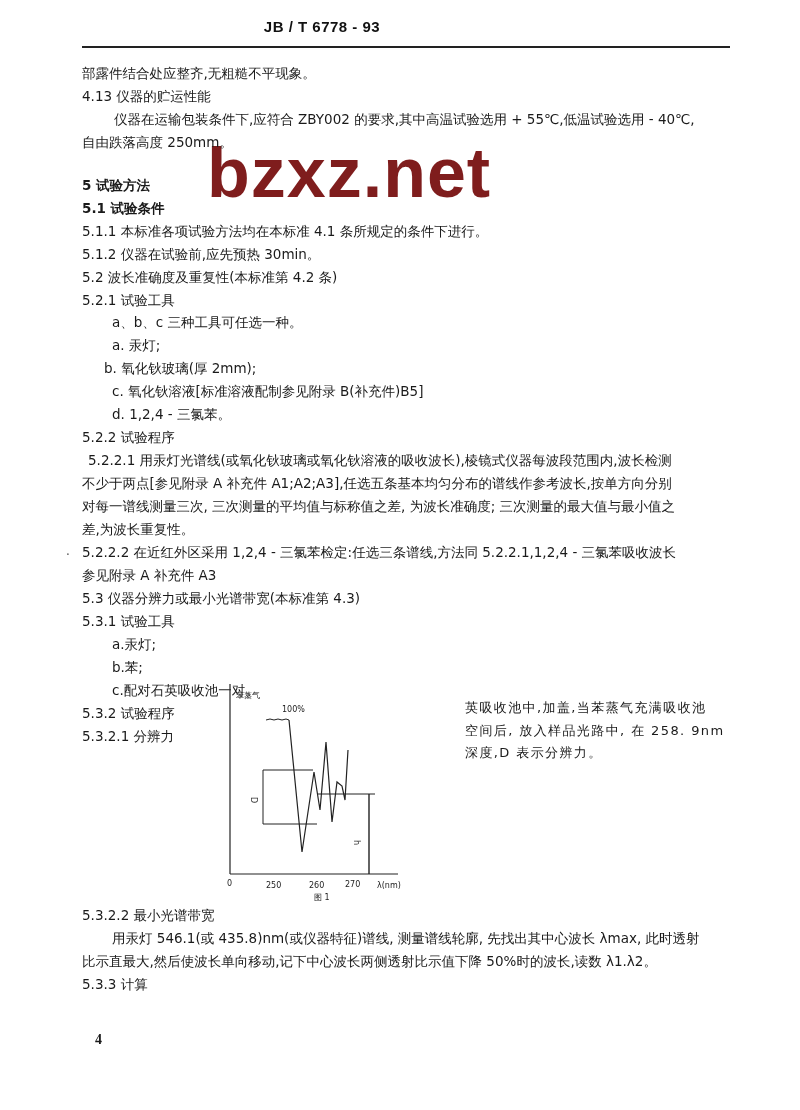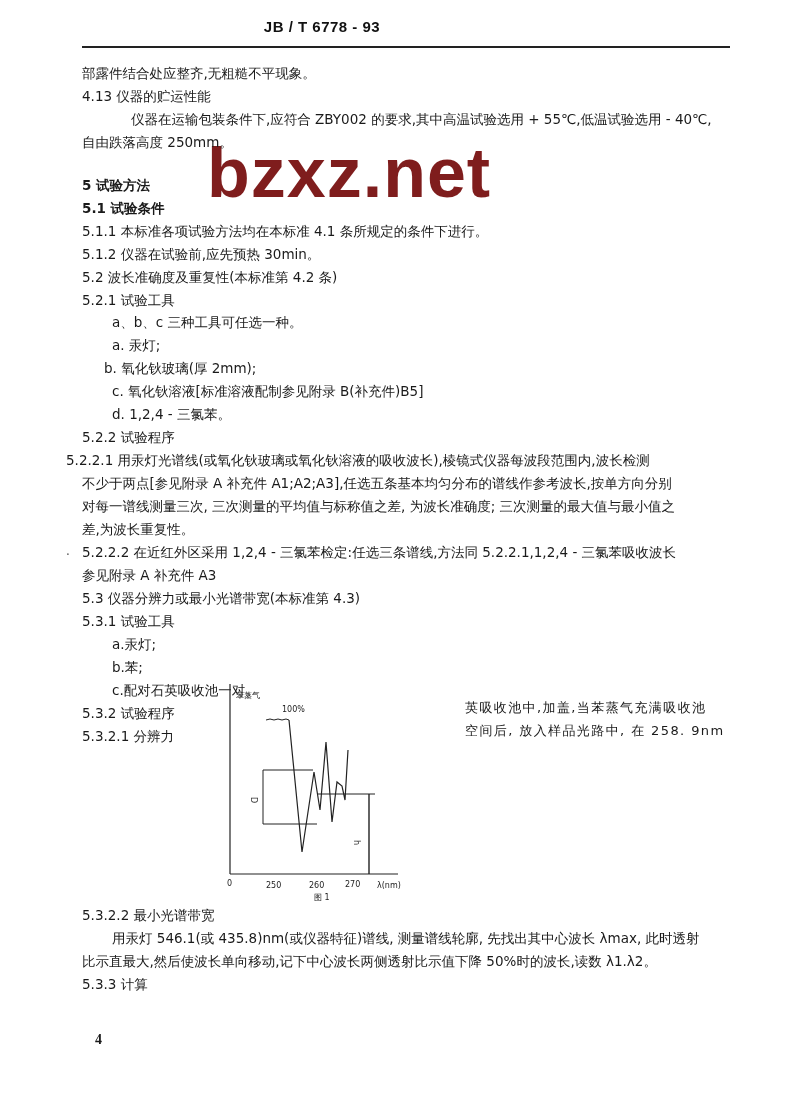--- a/index.html
+++ b/index.html
@@ -46,36 +46,36 @@
   </style>
 </head>
 <body>
 
 <div class="header">JB / T 6778 - 93</div>
 <div class="rule"></div>
 <div class="watermark">bzxz.net</div>
 
 <div class="line" style="left:82px;top:64px;">部露件结合处应整齐,无粗糙不平现象。</div>
 <div class="line" style="left:82px;top:87px;">4.13 仪器的贮运性能</div>
-<div class="line" style="left:114px;top:110px;margin-left:17px;">仪器在运输包装条件下,应符合 ZBY002 的要求,其中高温试验选用 + 55℃,低温试验选用 - 40℃,</div>
+<div class="line" style="left:114px;top:110px;">仪器在运输包装条件下,应符合 ZBY002 的要求,其中高温试验选用 + 55℃,低温试验选用 - 40℃,</div>
 <div class="line" style="left:82px;top:133px;">自由跌落高度 250mm。</div>
 
 <div class="line b" style="left:82px;top:176px;">5  试验方法</div>
 <div class="line b" style="left:82px;top:199px;">5.1  试验条件</div>
 <div class="line" style="left:82px;top:222px;">5.1.1  本标准各项试验方法均在本标准 4.1 条所规定的条件下进行。</div>
 <div class="line" style="left:82px;top:245px;">5.1.2  仪器在试验前,应先预热 30min。</div>
 <div class="line" style="left:82px;top:268px;">5.2 波长准确度及重复性(本标准第 4.2 条)</div>
 <div class="line" style="left:82px;top:291px;">5.2.1 试验工具</div>
 <div class="line" style="left:112px;top:313px;">a、b、c 三种工具可任选一种。</div>
 <div class="line" style="left:112px;top:336px;">a. 汞灯;</div>
 <div class="line" style="left:104px;top:359px;">b. 氧化钬玻璃(厚 2mm);</div>
 <div class="line" style="left:112px;top:382px;">c. 氧化钬溶液[标准溶液配制参见附录 B(补充件)B5]</div>
 <div class="line" style="left:112px;top:405px;">d. 1,2,4 - 三氯苯。</div>
 <div class="line" style="left:82px;top:428px;">5.2.2  试验程序</div>
-<div class="line" style="left:66px;top:451px;">5.2.2.1  用汞灯光谱线(或氧化钬玻璃或氧化钬溶液的吸收波长),棱镜式仪器每波段范围内,波长检测</div>
+<div class="line" style="left:88px;top:451px;">5.2.2.1  用汞灯光谱线(或氧化钬玻璃或氧化钬溶液的吸收波长),棱镜式仪器每波段范围内,波长检测</div>
 <div class="line" style="left:82px;top:474px;">不少于两点[参见附录 A 补充件 A1;A2;A3],任选五条基本均匀分布的谱线作参考波长,按单方向分别</div>
 <div class="line" style="left:82px;top:497px;">对每一谱线测量三次, 三次测量的平均值与标称值之差, 为波长准确度; 三次测量的最大值与最小值之</div>
 <div class="line" style="left:82px;top:520px;">差,为波长重复性。</div>
 <div class="mark" style="left:66px;top:544px;">.</div>
 <div class="line" style="left:82px;top:543px;">5.2.2.2  在近红外区采用 1,2,4 - 三氯苯检定:任选三条谱线,方法同 5.2.2.1,1,2,4 - 三氯苯吸收波长</div>
 <div class="line" style="left:82px;top:566px;">参见附录 A 补充件 A3</div>
 <div class="line" style="left:82px;top:589px;">5.3  仪器分辨力或最小光谱带宽(本标准第 4.3)</div>
 <div class="line" style="left:82px;top:612px;">5.3.1  试验工具</div>
 <div class="line" style="left:112px;top:635px;">a.汞灯;</div>
 <div class="line" style="left:112px;top:658px;">b.苯;</div>
@@ -109,20 +109,21 @@
     <text x="87" y="206" font-size="8" fill="#222" font-family="DejaVu Sans, sans-serif">260</text>
     <text x="123" y="205" font-size="8" fill="#222" font-family="DejaVu Sans, sans-serif">270</text>
     <text x="155" y="206" font-size="8" fill="#222" font-family="DejaVu Sans, sans-serif">λ(nm)</text>
     <text x="92" y="218" font-size="8" fill="#222" font-family="DejaVu Sans, sans-serif">图 1</text>
   </svg>
 </div>
 
 <div class="side">
   <div>英吸收池中,加盖,当苯蒸气充满吸收池</div>
   <div>空间后, 放入样品光路中, 在 258. 9nm</div>
+  <div>深度,D 表示分辨力。</div>
 </div>
 
 <div class="line" style="left:82px;top:906px;">5.3.2.2   最小光谱带宽</div>
 <div class="line" style="left:112px;top:929px;">用汞灯 546.1(或 435.8)nm(或仪器特征)谱线, 测量谱线轮廓, 先找出其中心波长 λmax, 此时透射</div>
 <div class="line" style="left:82px;top:952px;">比示直最大,然后使波长单向移动,记下中心波长两侧透射比示值下降 50%时的波长,读数 λ1.λ2。</div>
 <div class="line" style="left:82px;top:975px;">5.3.3  计算</div>
 
 <div class="pageno">4</div>
 
 </body></html>

